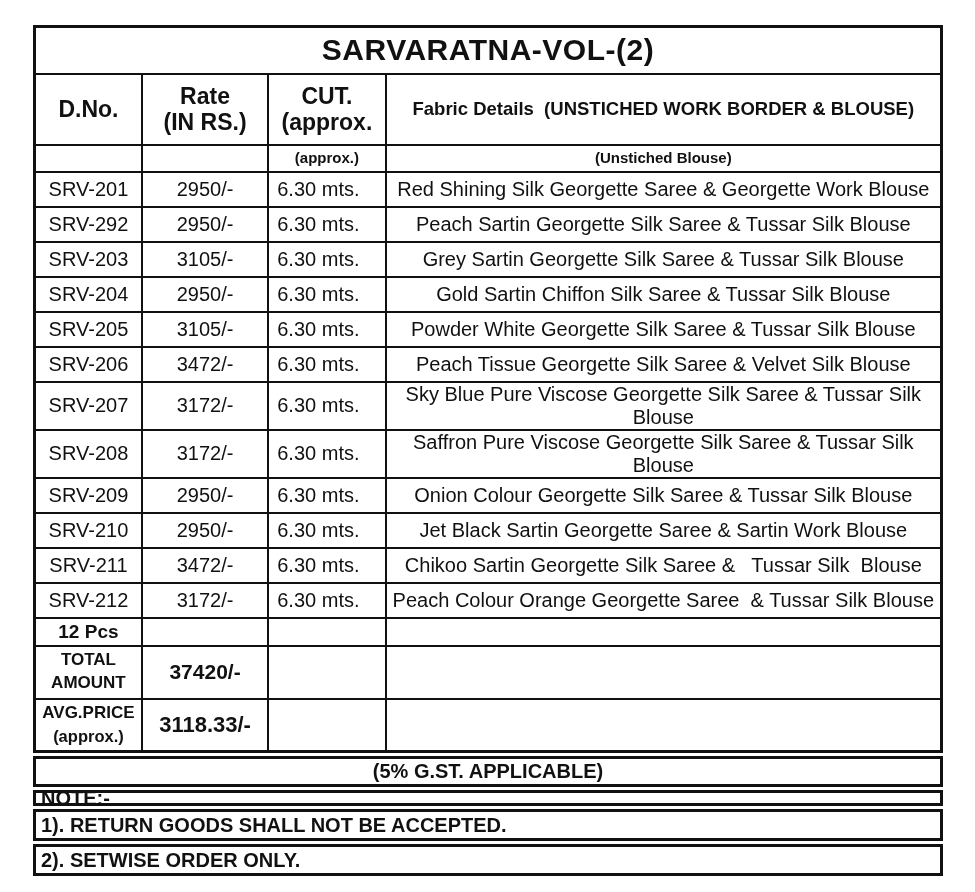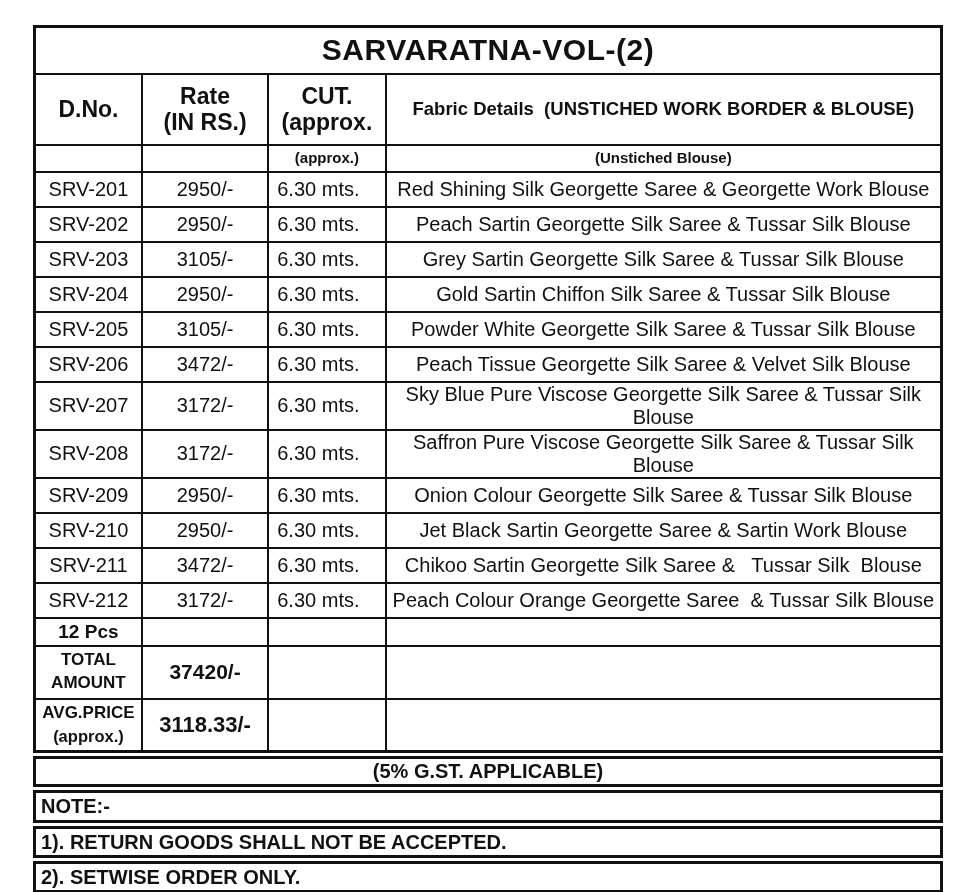--- a/index.html
+++ b/index.html
@@ -53,21 +53,21 @@
   .footer-box {
     border: 3px solid #111111;
     margin-top: 3px;
     font-weight: bold;
     display: flex;
     align-items: center;
     background: #ffffff;
   }
   .footer-box.center { justify-content: center; height: 31px; font-size: 20px; }
   .footer-box.left   { justify-content: flex-start; padding-left: 5px; font-size: 20px; }
-  .footer-box.note-label-box { height: 33px; }
+  .footer-box.note-label-box { height: 16px; }
   .footer-box.note-line-box  { height: 32px; }
 </style>
 </head>
 <body>
 
 <div class="sheet">
 
   <table class="price">
     <colgroup>
       <col style="width:107px">
@@ -101,21 +101,21 @@
       <td>(Unstiched Blouse)</td>
     </tr>
 
     <tr class="data-row">
       <td>SRV-201</td>
       <td>2950/-</td>
       <td class="cut-col">6.30 mts.</td>
       <td class="fabric-col">Red Shining Silk Georgette Saree &amp; Georgette Work Blouse</td>
     </tr>
     <tr class="data-row">
-      <td>SRV-202</td>
+      <td>SRV-292</td>
       <td>2950/-</td>
       <td class="cut-col">6.30 mts.</td>
       <td class="fabric-col">Peach Sartin Georgette Silk Saree &amp; Tussar Silk Blouse</td>
     </tr>
     <tr class="data-row">
       <td>SRV-203</td>
       <td>3105/-</td>
       <td class="cut-col">6.30 mts.</td>
       <td class="fabric-col">Grey Sartin Georgette Silk Saree &amp; Tussar Silk Blouse</td>
     </tr>

